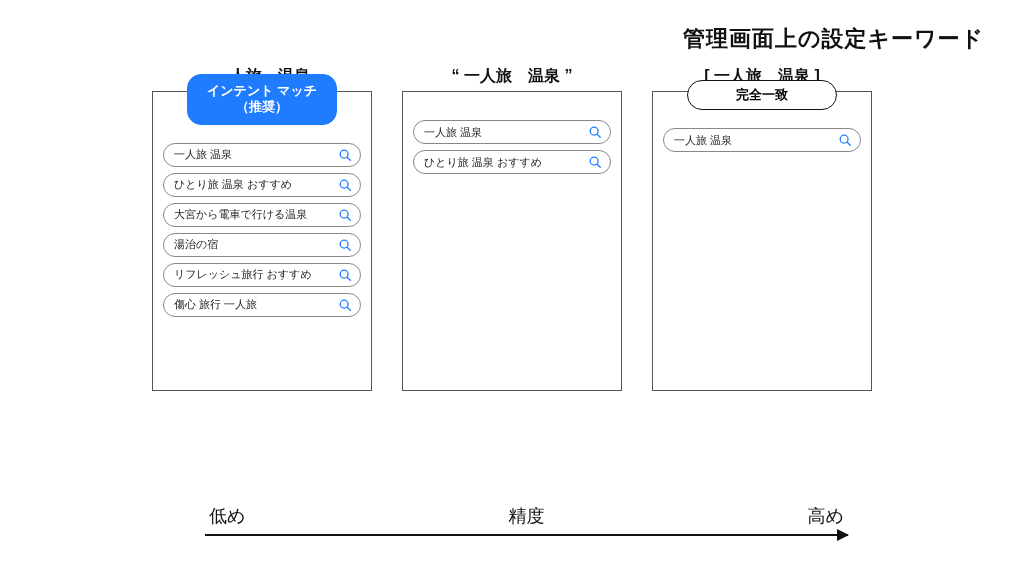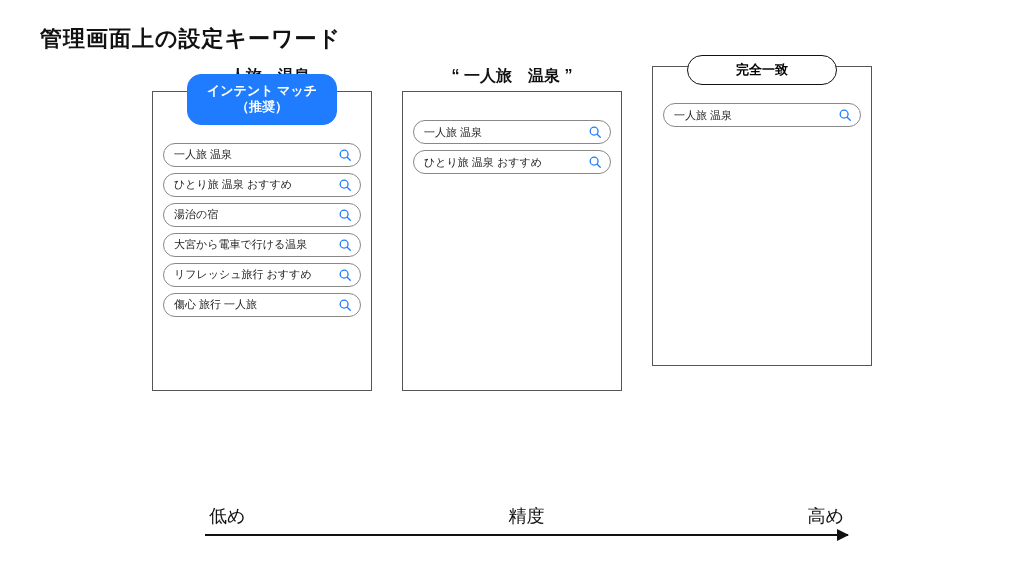--- a/index.html
+++ b/index.html
@@ -5,21 +5,21 @@
   * { box-sizing: border-box; margin: 0; padding: 0; }
   body {
     width: 1024px;
     height: 576px;
     font-family: "Hiragino Sans", "Meiryo", sans-serif;
     background: #fff;
     padding: 24px 40px;
     position: relative;
   }
   .page-title {
-    text-align: left;
+    text-align: right;
     font-size: 22px;
     font-weight: 700;
     color: #111;
     margin-bottom: 12px;
     letter-spacing: 1px;
   }
   .columns {
     display: flex;
     gap: 30px;
     justify-content: center;
@@ -162,30 +162,30 @@
         <div class="search-pill">
           <span class="txt">ひとり旅 温泉 おすすめ</span>
           <span class="mag-icon">
               <svg viewBox="0 0 16 16">
                 <circle cx="7" cy="7" r="4.5" fill="none" stroke="#1f7cff" stroke-width="1.5"></circle>
                 <line x1="10.5" y1="10.5" x2="14" y2="14" stroke="#1f7cff" stroke-width="1.5" stroke-linecap="round"></line>
               </svg>
             </span>
         </div>
         <div class="search-pill">
+          <span class="txt">大宮から電車で行ける温泉</span>
+          <span class="mag-icon">
+              <svg viewBox="0 0 16 16">
+                <circle cx="7" cy="7" r="4.5" fill="none" stroke="#1f7cff" stroke-width="1.5"></circle>
+                <line x1="10.5" y1="10.5" x2="14" y2="14" stroke="#1f7cff" stroke-width="1.5" stroke-linecap="round"></line>
+              </svg>
+            </span>
+        </div>
+        <div class="search-pill">
           <span class="txt">湯治の宿</span>
-          <span class="mag-icon">
-              <svg viewBox="0 0 16 16">
-                <circle cx="7" cy="7" r="4.5" fill="none" stroke="#1f7cff" stroke-width="1.5"></circle>
-                <line x1="10.5" y1="10.5" x2="14" y2="14" stroke="#1f7cff" stroke-width="1.5" stroke-linecap="round"></line>
-              </svg>
-            </span>
-        </div>
-        <div class="search-pill">
-          <span class="txt">大宮から電車で行ける温泉</span>
           <span class="mag-icon">
               <svg viewBox="0 0 16 16">
                 <circle cx="7" cy="7" r="4.5" fill="none" stroke="#1f7cff" stroke-width="1.5"></circle>
                 <line x1="10.5" y1="10.5" x2="14" y2="14" stroke="#1f7cff" stroke-width="1.5" stroke-linecap="round"></line>
               </svg>
             </span>
         </div>
         <div class="search-pill">
           <span class="txt">リフレッシュ旅行 おすすめ</span>
           <span class="mag-icon">
@@ -228,20 +228,21 @@
                 <circle cx="7" cy="7" r="4.5" fill="none" stroke="#1f7cff" stroke-width="1.5"></circle>
                 <line x1="10.5" y1="10.5" x2="14" y2="14" stroke="#1f7cff" stroke-width="1.5" stroke-linecap="round"></line>
               </svg>
             </span>
         </div>
       </div>
     </div>
   </div>
 
   <div class="col">
+    <div class="col-keyword">[ 一人旅　温泉 ]</div>
     <div class="panel">
       <div class="match-label">完全一致</div>
       <div class="search-list">
         <div class="search-pill">
           <span class="txt">一人旅 温泉</span>
           <span class="mag-icon">
               <svg viewBox="0 0 16 16">
                 <circle cx="7" cy="7" r="4.5" fill="none" stroke="#1f7cff" stroke-width="1.5"></circle>
                 <line x1="10.5" y1="10.5" x2="14" y2="14" stroke="#1f7cff" stroke-width="1.5" stroke-linecap="round"></line>
               </svg>

